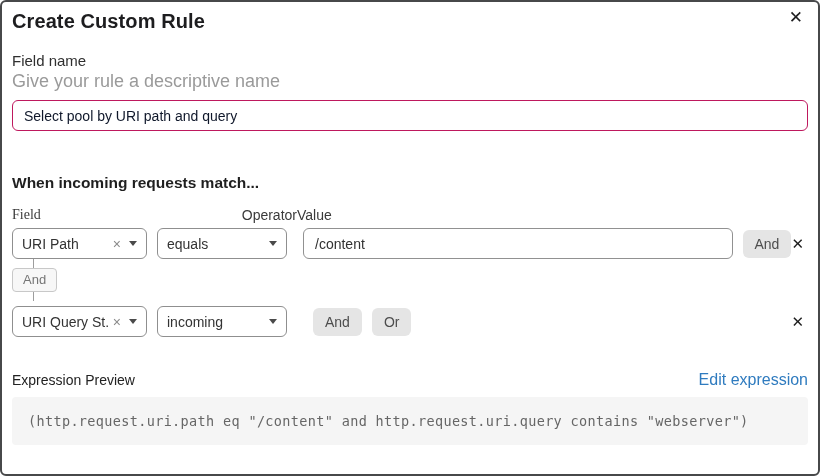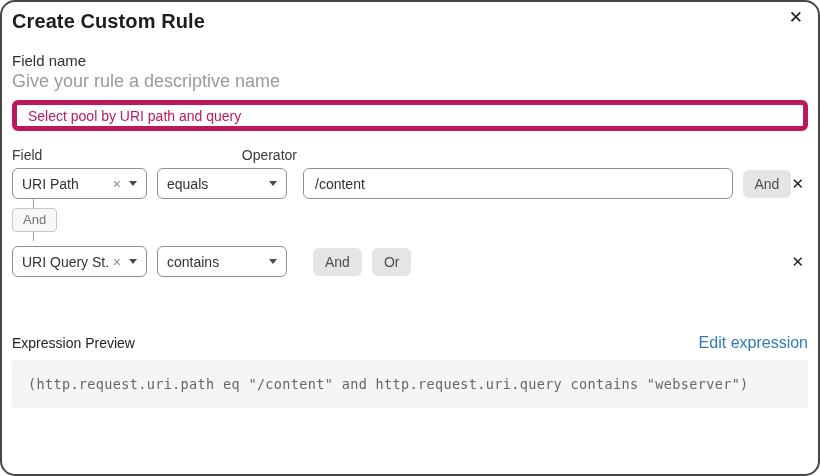--- a/index.html
+++ b/index.html
@@ -7,52 +7,52 @@
   body {
     font-family: "Liberation Sans", "DejaVu Sans", sans-serif;
     width: 820px; height: 476px;
     color: #2f2f2f;
   }
   .dialog {
     position: relative;
     width: 820px; height: 476px;
     background: #fff;
     border: 2px solid #47484a;
-    border-radius: 15px;
+    border-radius: 6px;
     padding: 0 10px;
     overflow: hidden;
   }
   .dialog-title {
     margin-top: 8px;
     font-size: 20px; line-height: 22px;
     font-weight: 700; color: #1d1d1f;
     letter-spacing: 0.1px;
   }
   .dialog-close {
     position: absolute; top: 7px; right: 15px;
     font-size: 17px; font-weight: 700; color: #1d1d1f;
     background: none; border: none; cursor: pointer; line-height: 18px;
     font-family: inherit;
   }
   .rule-label { margin-top: 20px; font-size: 15px; line-height: 17px; color: #2f2f2f; }
   .rule-helper { margin-top: 4px; font-size: 18px; line-height: 16px; color: #9a9a9a; }
   .text-input {
     display: block; width: 100%; height: 31px;
     margin-top: 11px;
-    border: 5px solid #be185d; border-radius: 6px;
+    border: 1px solid #be185d; border-radius: 6px;
     padding: 0 11px;
-    font-size: 14px; color: #be185d;
+    font-size: 14px; color: #0f172a;
     font-family: inherit; background: #fff; outline: none;
   }
   .match-heading {
     margin-top: 43px;
     font-size: 15.5px; line-height: 17px; font-weight: 700; color: #1f1f1f;
   }
   .col-labels { display: flex; margin-top: 16px; font-size: 14px; line-height: 16px; color: #3a3a3a; }
-  .col-labels .col-field { width: 145px; }
+  .col-labels .col-field { width: 145px; font-family: Liberation Serif, serif; }
   .col-labels .col-operator { width: 140px; text-align: right; }
   .col-labels .col-value { flex: 1; }
   .cond-row { display: flex; align-items: center; margin-top: 5px; height: 31px; }
   .select-box {
     height: 31px; border: 1px solid #8f8f8f; border-radius: 6px;
     display: flex; align-items: center;
     padding: 0 9px; background: #fff; cursor: pointer;
   }
   .select-field { width: 135px; margin-right: 10px; }
   .select-operator { width: 130px; margin-right: 16px; }
@@ -95,21 +95,21 @@
     position: absolute; left: 21px; top: 0; bottom: 0;
     width: 1px; background: #9d9d9d;
   }
   .connector-badge {
     position: absolute; left: 0; top: 50%; transform: translateY(-50%);
     background: #f7f7f7; border: 1px solid #c8c8c8; border-radius: 4px;
     font-size: 13px; color: #757575; padding: 3px 10px; line-height: 16px;
   }
   .expr-header {
     display: flex; align-items: center; justify-content: space-between;
-    margin-top: 58px;
+    margin-top: 35px;
     text-align: right;
   }
   .expr-label { font-size: 14px; line-height: 16px; color: #222; }
   .expr-edit-link {
     font-size: 16px; line-height: 16px; color: #2f7bbf;
     text-decoration: none; cursor: pointer;
   }
   .expr-code-box {
     margin-top: 9px; height: 48px;
     background: #f5f5f5; border-radius: 4px;
@@ -128,24 +128,26 @@
 
 <div class="dialog">
 
   <h1 class="dialog-title">Create Custom Rule</h1>
   <button class="dialog-close">✕</button>
 
   <div class="rule-label">Field name</div>
   <div class="rule-helper">Give your rule a descriptive name</div>
   <input class="text-input" type="text" value="Select pool by URI path and query" style="">
 
+  <div class="match-heading">When incoming requests match...</div>
 
   <div class="col-labels">
     <div class="col-field">Field</div>
     <div class="col-operator">Operator</div>
+    <div class="col-value">Value</div>
   </div>
 
   <div class="cond-row">
     <div class="select-box select-field">
       <span class="select-label">URI Path</span>
       <span class="clear-x">×</span>
       <span class="caret"></span>
     </div>
     <div class="select-box select-operator">
       <span class="select-label">equals</span>
@@ -161,21 +163,21 @@
     <div class="connector-badge">And</div>
   </div>
 
   <div class="cond-row">
     <div class="select-box select-field">
       <span class="select-label">URI Query St...</span>
       <span class="clear-x">×</span>
       <span class="caret"></span>
     </div>
     <div class="select-box select-operator">
-      <span class="select-label">contains</span>
+      <span class="select-label">incoming</span>
       <span class="caret"></span>
     </div>
     <button class="logic-btn">And</button>
     <button class="logic-btn">Or</button>
     <button class="row-delete">✕</button>
   </div>
 
   <div class="expr-header">
     <div class="expr-label">Expression Preview</div>
     <a class="expr-edit-link">Edit expression</a>

